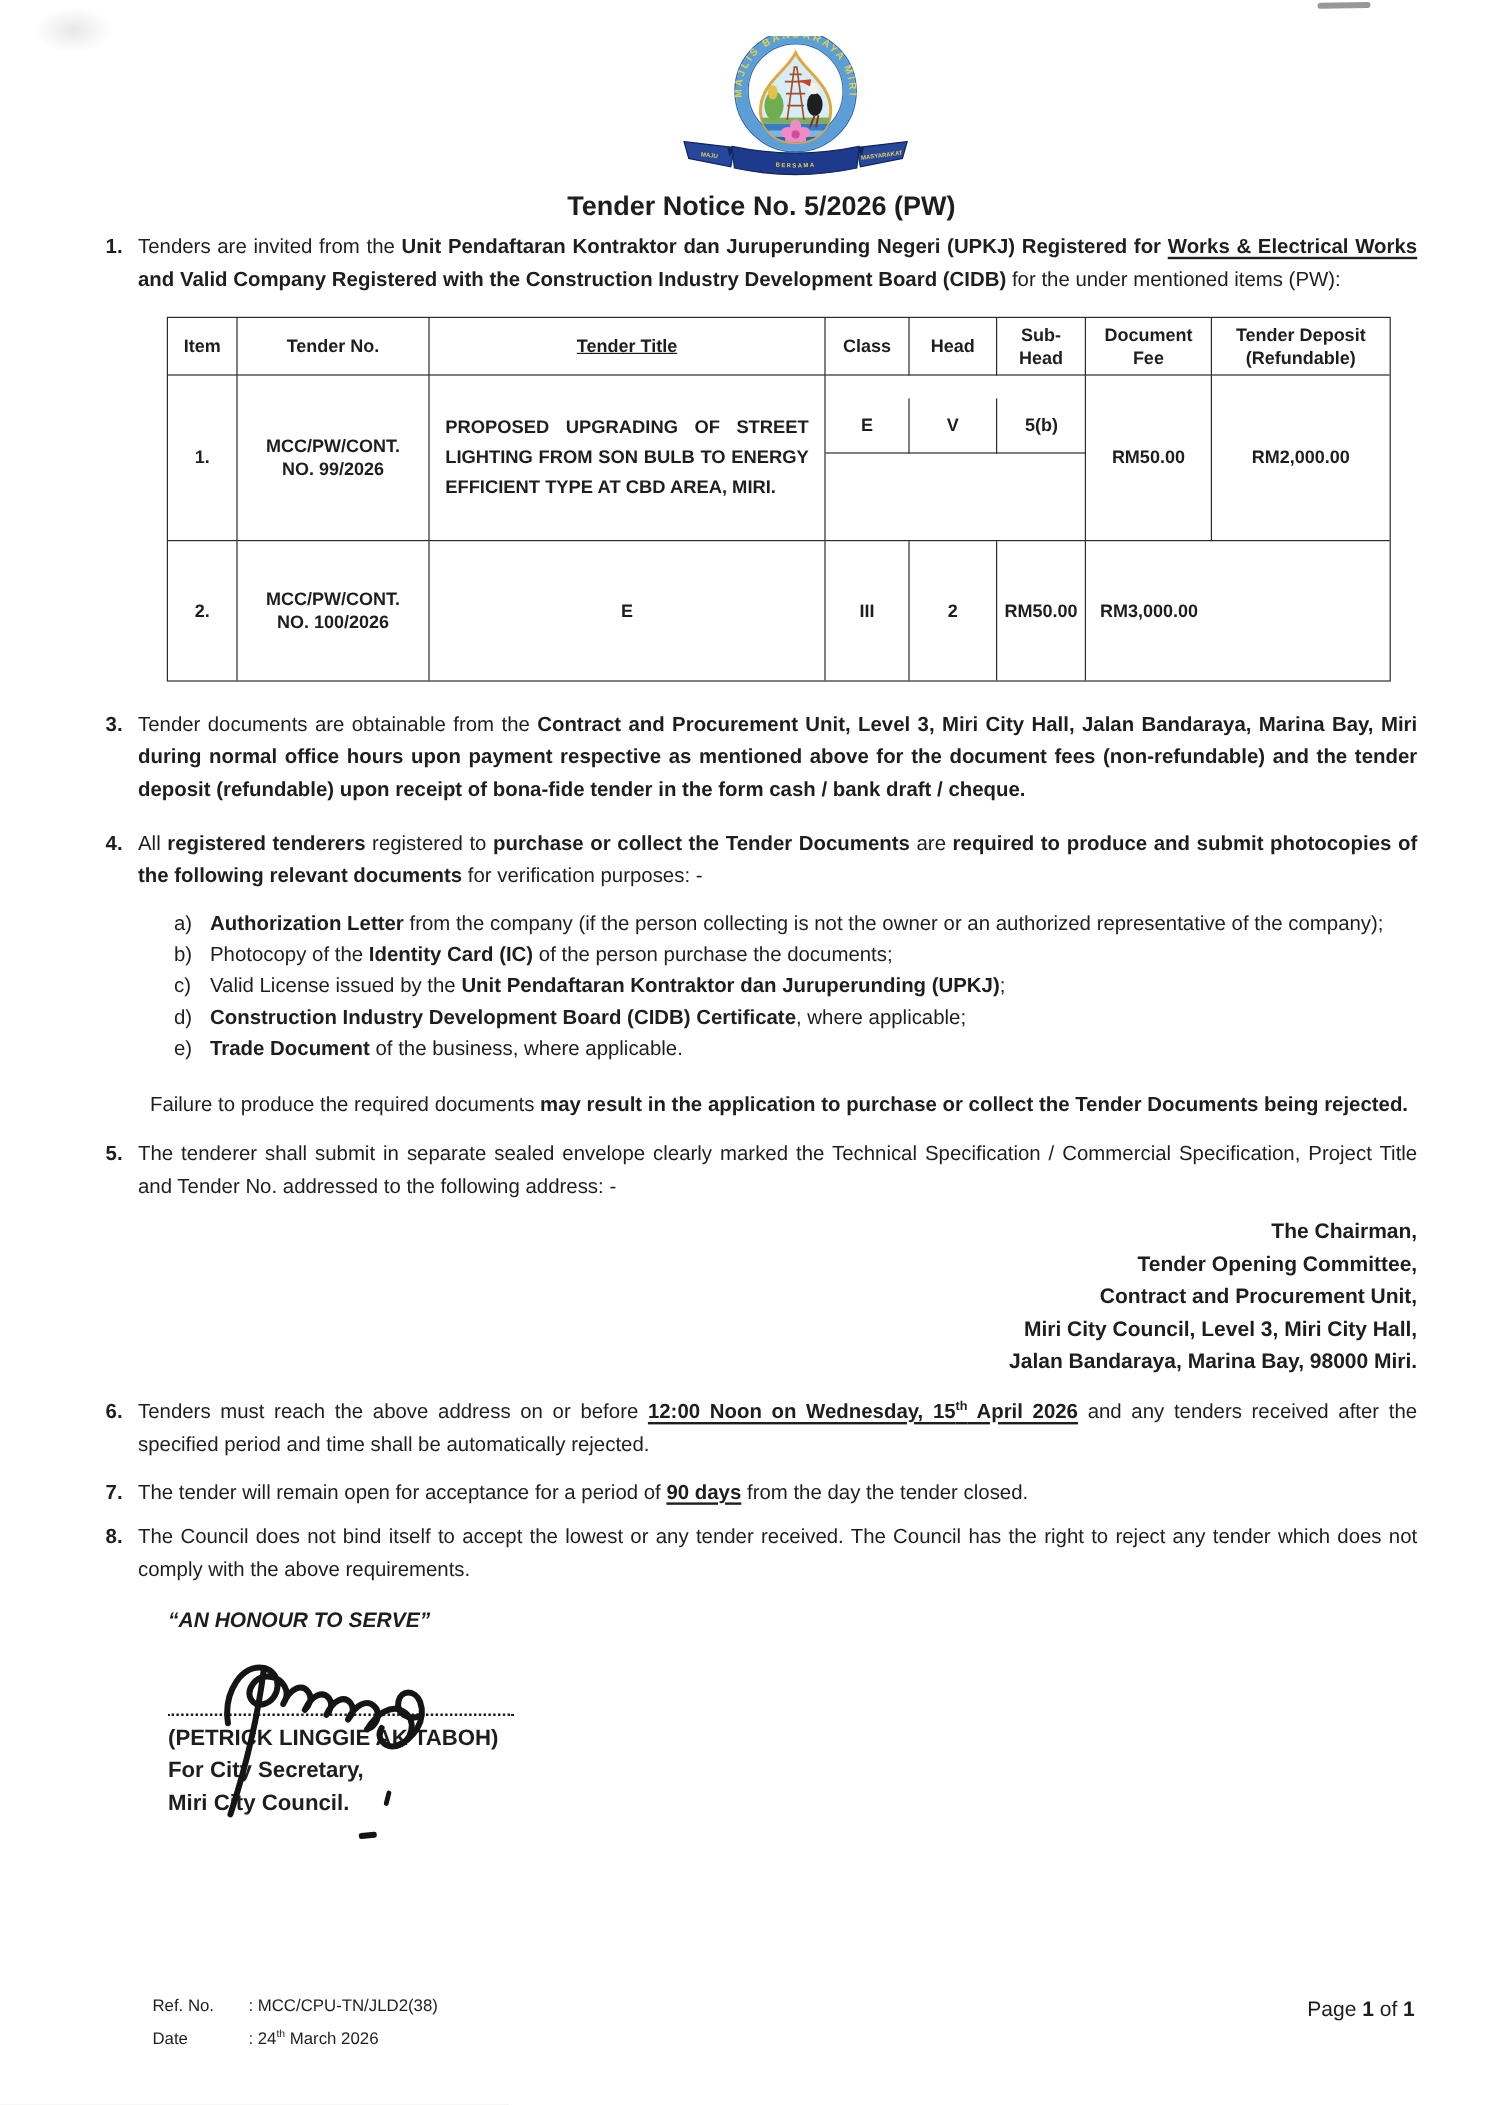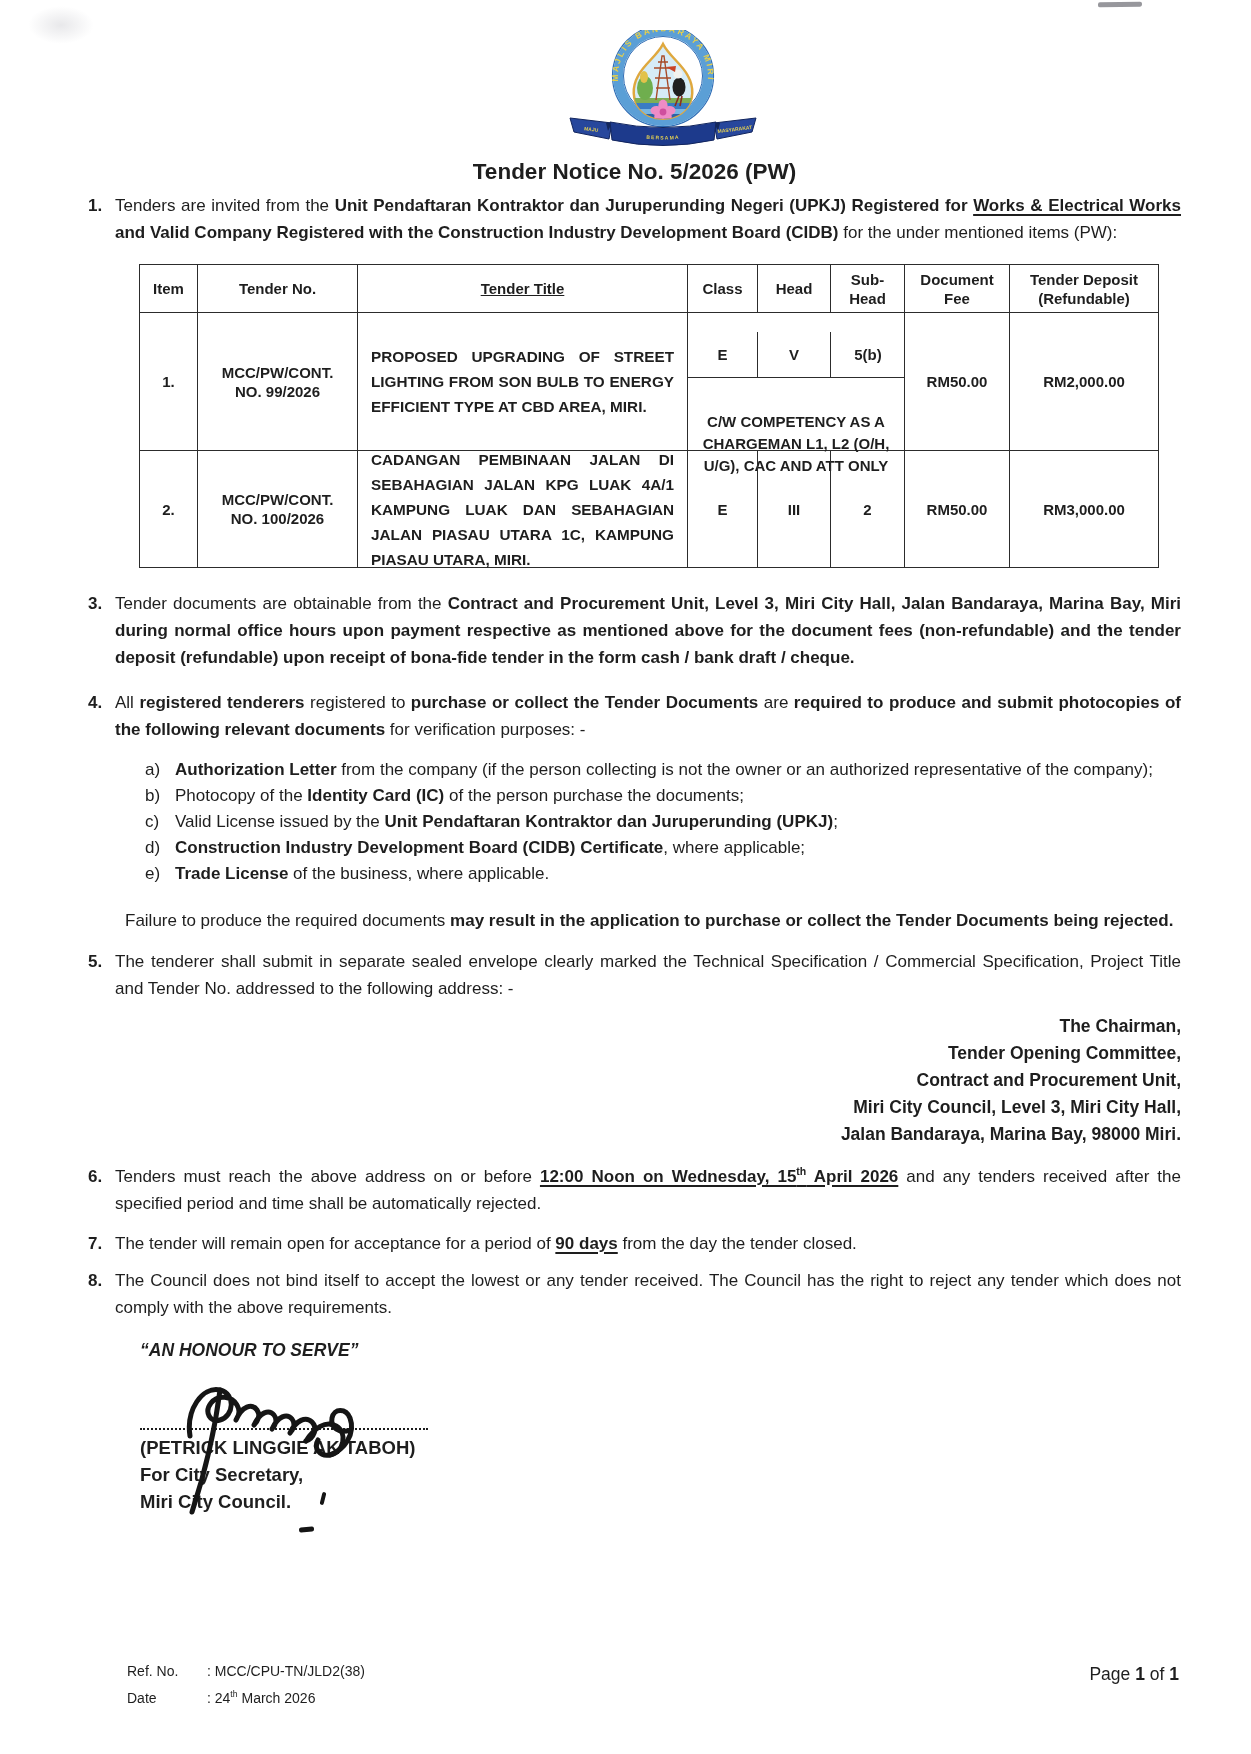--- a/index.html
+++ b/index.html
@@ -158,30 +158,28 @@
         <div class="tc">1.</div>
         <div class="tc">MCC/PW/CONT.
 NO. 99/2026</div>
         <div class="tc title">PROPOSED UPGRADING OF STREET LIGHTING FROM SON BULB TO ENERGY EFFICIENT TYPE AT CBD AREA, MIRI.</div>
         <div class="tc cgroup">
           <div class="cg-top">
             <div class="sc">E</div>
             <div class="sc">V</div>
             <div class="sc">5(b)</div>
           </div>
-          <div class="cg-note">C/W COMPETENCY AS A CHARGEMAN L1, L2 (O/H, U/G), CAC AND ATT ONLY</div>
         </div>
         <div class="tc">RM50.00</div>
         <div class="tc">RM2,000.00</div>
       </div>
       <div class="trow row2">
         <div class="tc">2.</div>
         <div class="tc">MCC/PW/CONT.
 NO. 100/2026</div>
-        <div class="tc title">CADANGAN PEMBINAAN JALAN DI SEBAHAGIAN JALAN KPG LUAK 4A/1 KAMPUNG LUAK DAN SEBAHAGIAN JALAN PIASAU UTARA 1C, KAMPUNG PIASAU UTARA, MIRI.</div>
         <div class="tc">E</div>
         <div class="tc">III</div>
         <div class="tc">2</div>
         <div class="tc">RM50.00</div>
         <div class="tc">RM3,000.00</div>
       </div>
     </div>
 
     <div class="para" style="margin-top:22px;">
       <span class="pnum">3.</span>
@@ -205,21 +203,21 @@
       <div class="subitem">
         <span class="sletter">c)</span>
         <span class="stext"><span>Valid License issued by the </span><span class="b">Unit Pendaftaran Kontraktor dan Juruperunding (UPKJ)</span><span>;</span></span>
       </div>
       <div class="subitem">
         <span class="sletter">d)</span>
         <span class="stext"><span class="b">Construction Industry Development Board (CIDB) Certificate</span><span>, where applicable;</span></span>
       </div>
       <div class="subitem">
         <span class="sletter">e)</span>
-        <span class="stext"><span class="b">Trade License</span><span> of the business, where applicable.</span></span>
+        <span class="stext"><span class="b">Trade Document</span><span> of the business, where applicable.</span></span>
       </div>
     </div>
 
     <div class="note" style="margin-top:20px;"><span>Failure to produce the required documents </span><span class="b">may result in the application to purchase or collect the Tender Documents being rejected.</span></div>
 
     <div class="para" style="margin-top:14px;">
       <span class="pnum">5.</span>
       <span class="ptext">The tenderer shall submit in separate sealed envelope clearly marked the Technical Specification / Commercial Specification, Project Title and Tender No. addressed to the following address: -</span>
     </div>
 

